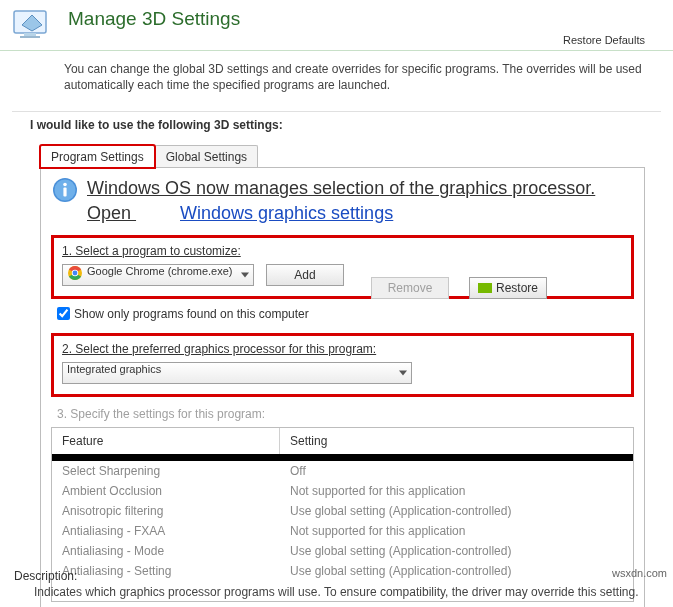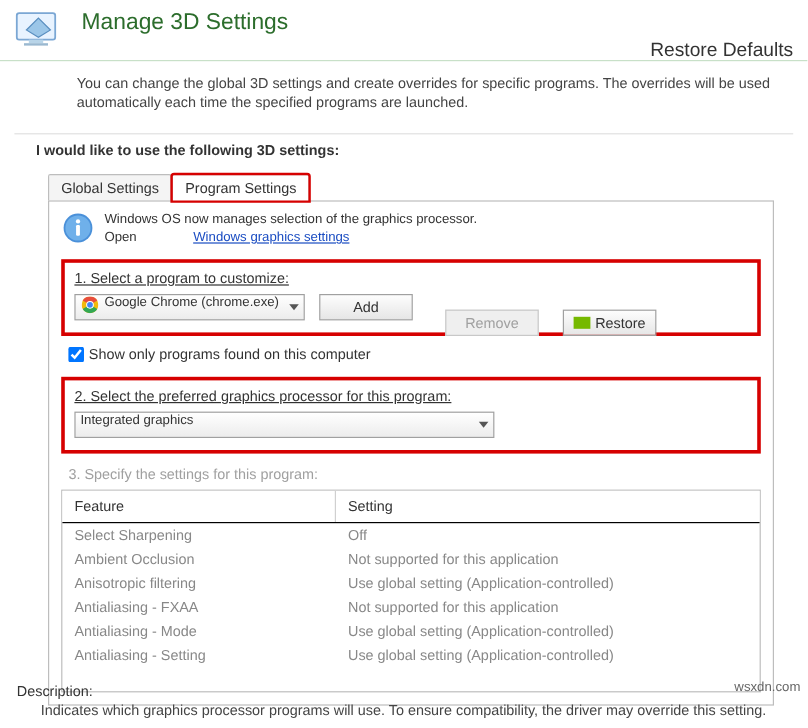--- a/index.html
+++ b/index.html
@@ -29,23 +29,23 @@
     }
     .header-title {
       font-size: 19px;
       color: #2c6d2c;
       font-weight: normal;
       flex: 1;
       padding-top: 2px;
     }
     .restore-defaults {
       position: absolute;
-      right: 12px;
+      right: 28px;
       top: 34px;
-      font-size: 16px;
+      font-size: 11px;
       color: #333;
     }
     .divider-top {
       border-bottom: 1px solid #c8e0c8;
       margin: 6px 0 6px 0;
     }
     .intro {
       padding: 4px 14px 8px 64px;
       color: #444;
       font-size: 12px;
@@ -107,21 +107,21 @@
     }
     .info-icon {
       width: 28px;
       height: 28px;
       margin-right: 8px;
       display: flex;
       align-items: center;
       justify-content: center;
       flex-shrink: 0;
     }
-    .info-text { font-size: 11px; line-height: 1.35; }
+    .info-text { font-size: 18px; line-height: 1.35; text-decoration: underline; }
     .info-text a { color: #1a4cc2; text-decoration: underline; cursor: pointer; margin-left: 44px; }
     .section-highlight {
       border: 3px solid #d60000;
       padding: 6px 8px 10px 8px;
       margin-bottom: 8px;
     }
     .section-label {
       font-size: 12px;
       color: #333;
       margin-bottom: 6px;
@@ -204,21 +204,21 @@
       font-size: 12px;
       margin: 10px 0 6px 6px;
     }
     .settings-table {
       border: 1px solid #bdbdbd;
       width: 100%;
     }
     .table-head {
       display: flex;
       background: #fff;
-      border-bottom: 1px solid #000000;
+      border-bottom: 7px solid #000000;
     }
     .table-head .th {
       padding: 6px 10px;
       font-size: 12px;
       color: #333;
       font-weight: normal;
       border-right: 1px solid #d0d0d0;
     }
     .th.feature { width: 228px; }
     .th.setting { flex: 1; border-right: none; }
@@ -271,22 +271,22 @@
   <div class="restore-defaults">Restore Defaults</div>
 </div>
 <div class="divider-top"></div>
 
 <div class="intro">You can change the global 3D settings and create overrides for specific programs. The overrides will be used automatically each time the specified programs are launched.</div>
 
 <div class="panel">
   <div class="panel-title">I would like to use the following 3D settings:</div>
 
   <div class="tabs">
+    <div class="tab active highlighted">Program Settings</div>
     <div class="tab inactive">Global Settings</div>
-    <div class="tab active highlighted">Program Settings</div>
   </div>
 
   <div class="tab-body">
 
     <div class="info-row">
       <div class="info-icon">
         <svg width="26" height="26" viewBox="0 0 26 26">
           <circle cx="13" cy="13" r="12" fill="#4a90d9"></circle>
           <circle cx="13" cy="13" r="10.5" fill="#6fb0ea"></circle>
           <circle cx="13" cy="7.5" r="1.8" fill="#fff"></circle>

